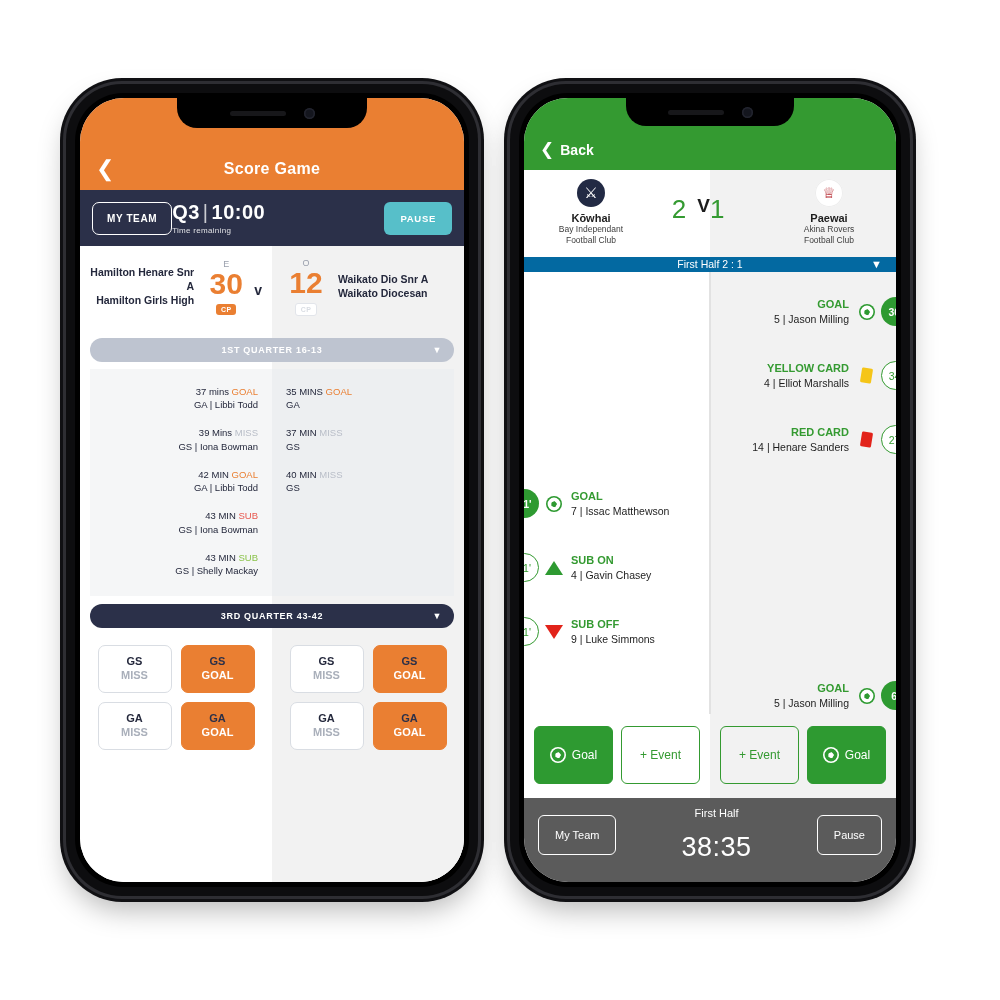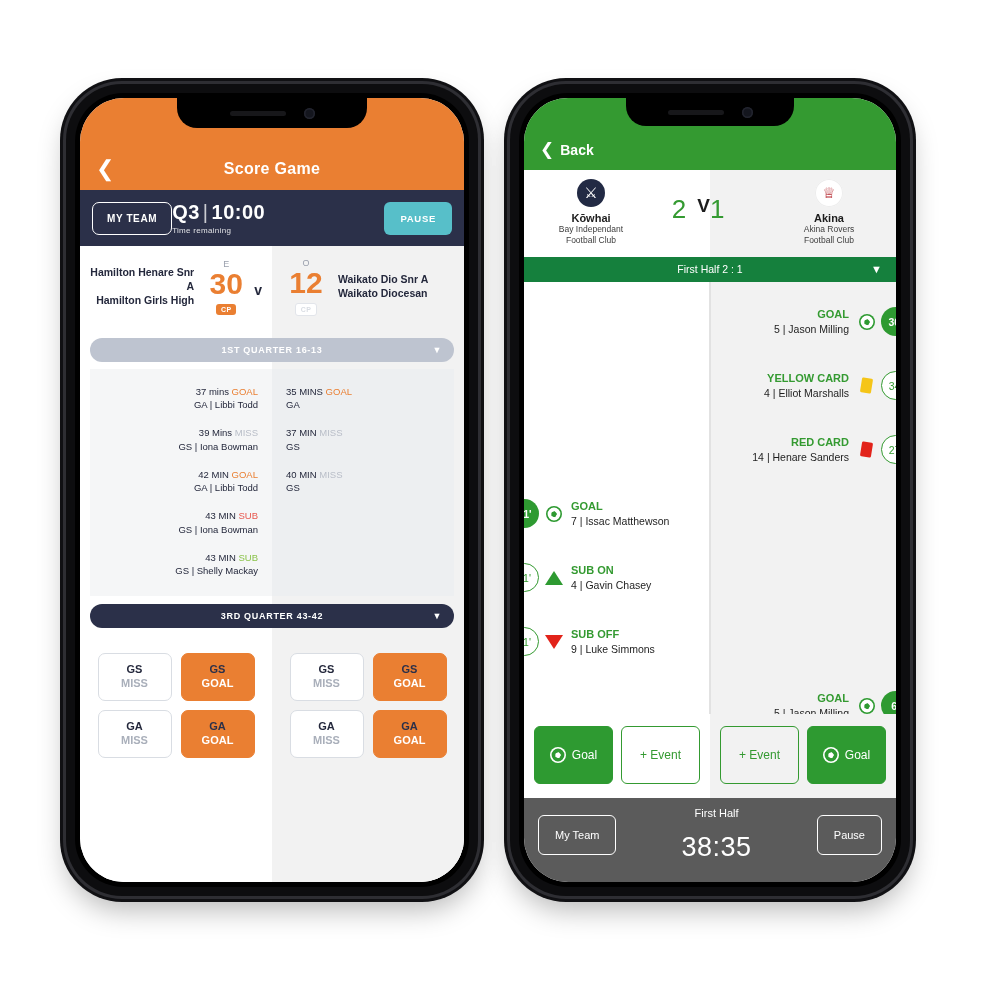--- a/index.html
+++ b/index.html
@@ -52,21 +52,21 @@
   .l-score .tname .sub { font-weight: bold; }
   .num-col { display: flex; flex-direction: column; align-items: center; min-width: 52px; }
   .num-let { font-size: 9px; color: #9aa0ad; margin-bottom: 1px; }
   .num { font-size: 30px; font-weight: bold; color: #EA7F32; line-height: .95; }
   .cp { margin-top: 5px; font-size: 7px; font-weight: bold; color: #fff; background: #EA7F32;
         border-radius: 3px; padding: 2px 5px; letter-spacing: .4px; }
   .cp.ghost { background: #fff; color: #d9dde3; border: 1px solid #e2e5ea; }
   .vee { font-size: 14px; font-weight: bold; color: #24283c; padding: 0 2px; align-self: center; margin-top: 6px; }
 
   .l-body { flex: 1 1 auto; background: #fff; display: flex; flex-direction: column;
-            position: relative; overflow: hidden; gap: 8px; }
+            position: relative; overflow: hidden; }
   .l-body-split { position: absolute; left: 50%; top: 0; bottom: 0; width: 50%; background: #F2F2F2; }
   .l-body-inner { position: relative; z-index: 2; padding: 8px 10px 0; display: flex; flex-direction: column; }
 
   .qbar { border-radius: 16px; height: 24px; display: flex; align-items: center; justify-content: center;
           position: relative; color: #fff; font-size: 9px; font-weight: bold; letter-spacing: .7px;
           margin-bottom: 7px; }
   .qbar.q1 { background: #BEC4D0; }
   .qbar.q2 { background: #8D95A6; margin-bottom: 0; }
   .qbar.q3 { background: #2B3049; }
   .qbar .chev { position: absolute; right: 12px; font-size: 9px; font-weight: bold; }
@@ -111,21 +111,21 @@
   .crest.white { background: #fff; color: #b3232b; font-size: 15px;
                  box-shadow: inset 0 0 0 1px #ededed; }
   .r-tn { font-size: 11px; font-weight: bold; color: #1d1d1d; }
   .r-ts { font-size: 8.5px; color: #3d3d3d; line-height: 1.35; text-align: center; }
   .r-mid { width: 104px; display: flex; align-items: flex-start; justify-content: center;
            gap: 11px; padding-top: 26px; }
   .r-sc { font-size: 26px; color: #349A31; font-weight: 400; line-height: 1; }
   .r-v  { font-size: 19px; color: #1d1d1d; font-weight: bold; line-height: 1.1; }
   .r-mid-l { background: #fff; } .r-mid-r { background: #F2F2F2; }
 
-  .half-bar { background: #15803d; color: #fff; height: 25px; flex: 0 0 auto; display: flex;
+  .half-bar { background: #0369a1; color: #fff; height: 15px; flex: 0 0 auto; display: flex;
               align-items: center; justify-content: center; font-size: 10.5px; position: relative; }
   .half-bar .chev { position: absolute; right: 14px; font-size: 11px; font-weight: bold; }
 
   .r-body { flex: 1 1 auto; position: relative; overflow: hidden; background: #fff; }
   .r-body-split { position: absolute; left: 50%; top: 0; bottom: 0; width: 50%; background: #F2F2F2; }
   .r-line { position: absolute; left: 50%; top: 0; bottom: 0; width: 2px; background: #e2e2e2;
             transform: translateX(-1px); }
   .tl { position: relative; z-index: 3; padding: 8px 0 0; }
   .tl-row { display: flex; align-items: center; height: 64px; }
   .tl-row.home { justify-content: flex-end; padding-right: 0; }
@@ -352,21 +352,21 @@
           </div>
           <div class="r-mid r-mid-l" style="width:52px;justify-content:flex-end">
             <div class="r-sc">2</div>
             <div class="r-v">V</div>
           </div>
           <div class="r-mid r-mid-r" style="width:52px;justify-content:flex-start">
             <div class="r-sc">1</div>
           </div>
           <div class="half away">
             <div class="crest white">♕</div>
-            <div class="r-tn">Akina</div>
+            <div class="r-tn">Paewai</div>
             <div class="r-ts">Akina Rovers</div>
             <div class="r-ts">Football Club</div>
           </div>
         </div>
 
         <div class="half-bar">
           <span>First Half 2 : 1</span>
           <span class="chev">▼</span>
         </div>
 

